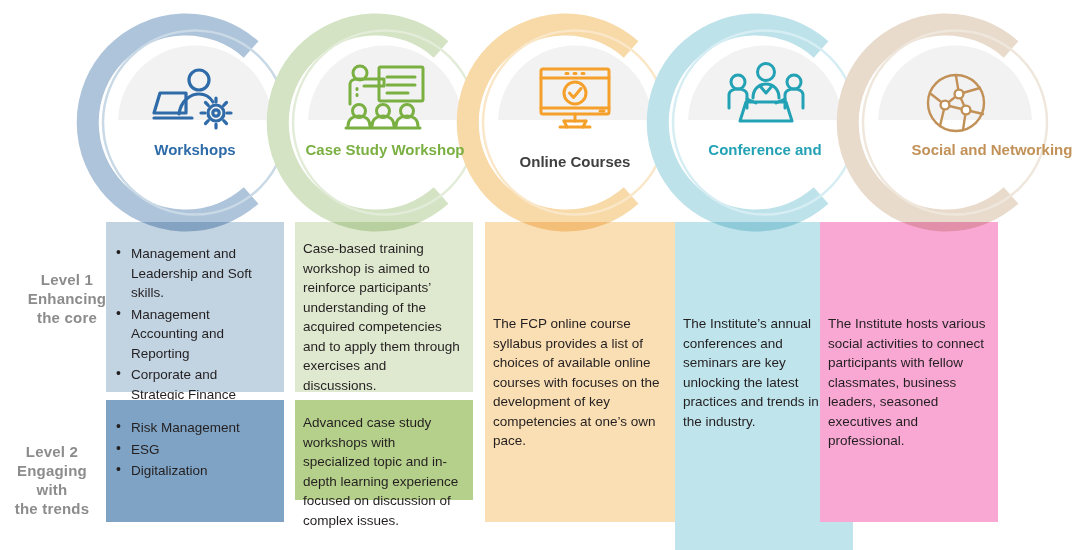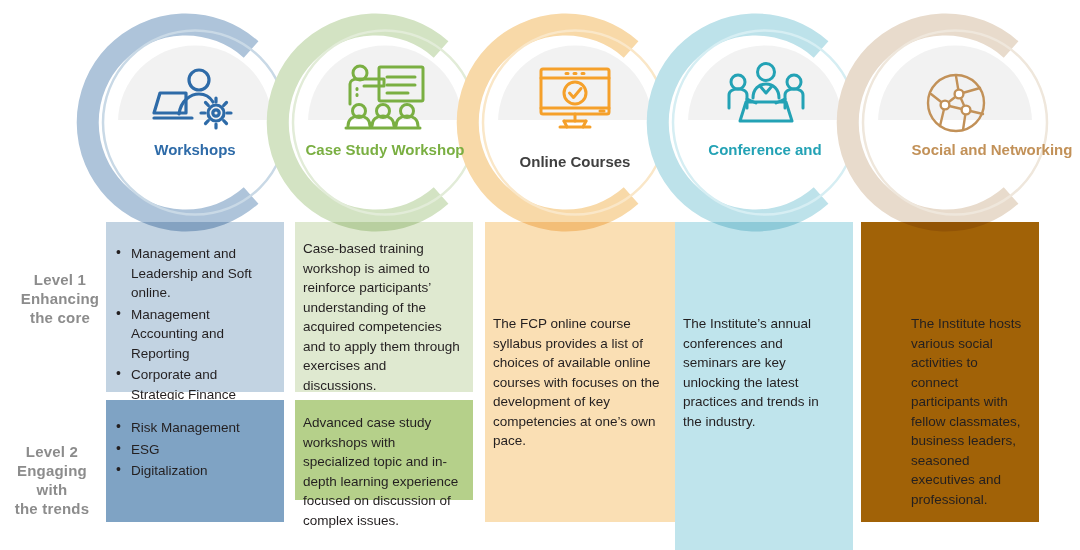--- a/index.html
+++ b/index.html
@@ -14,21 +14,21 @@
   .level-label{
     position:absolute;
     width:104px;
     text-align:center;
     color:#8c8c8c;
     font-weight:bold;
     font-size:15px;
     line-height:19px;
     letter-spacing:.2px;
   }
-  #level1-label{left:8px;top:270px;}
+  #level1-label{left:15px;top:270px;}
   #level2-label{left:0px;top:442px;}
 
   
   .col-box{
     position:absolute;
     box-sizing:border-box;
   }
   .box-text{
     font-size:13.5px;
     line-height:19.5px;
@@ -80,21 +80,21 @@
     <div>the core</div>
   </div>
   <div class="level-label" id="level2-label">
     <div>Level 2</div>
     <div>Engaging with</div>
     <div>the trends</div>
   </div>
 
   <div class="col-box" style="left:106px;top:222px;width:178px;height:170px;background:#c2d3e2;">
     <ul class="bullets" style="margin:22px 14px 0 8px;">
-      <li>Management and Leadership and Soft online.</li>
+      <li>Management and Leadership and Soft skills.</li>
       <li>Management Accounting and Reporting</li>
       <li>Corporate and Strategic Finance</li>
       <li>Corporate Governance</li>
     </ul>
   </div>
   <div class="col-box" style="left:106px;top:400px;width:178px;height:122px;background:#7fa3c4;">
     <ul class="bullets" style="margin:18px 14px 0 8px;">
       <li>Risk Management</li>
       <li>ESG</li>
       <li>Digitalization</li>
@@ -109,21 +109,21 @@
   </div>
 
   <div class="col-box" style="left:485px;top:222px;width:198px;height:300px;background:#fadfb4;">
     <div class="box-text" style="margin:92px 12px 0 8px;">The FCP online course syllabus provides a list of choices of available online courses with focuses on the development of key competencies at one’s own pace.</div>
   </div>
 
   <div class="col-box" style="left:675px;top:222px;width:178px;height:380px;background:#bfe4ec;">
     <div class="box-text" style="margin:92px 12px 0 8px;">The Institute’s annual conferences and seminars are key unlocking the latest practices and trends in the industry.</div>
   </div>
 
-  <div class="col-box" style="left:861px;top:222px;width:178px;height:300px;background:#a16207;padding-left:42px;">
+  <div class="col-box" style="left:820px;top:222px;width:178px;height:300px;background:#f9a8d4;">
     <div class="box-text" style="margin:92px 12px 0 8px;">The Institute hosts various social activities to connect participants with fellow classmates, business leaders, seasoned executives and professional.</div>
   </div>
 
   <div id="circles">
     <svg width="1080" height="235" viewBox="0 0 1080 235" style="mix-blend-mode:multiply;">
       <defs>
         <clipPath id="topHalf1">
             <rect x="100" y="30" width="190" height="90"></rect>
           </clipPath>
         <clipPath id="topHalf2">

